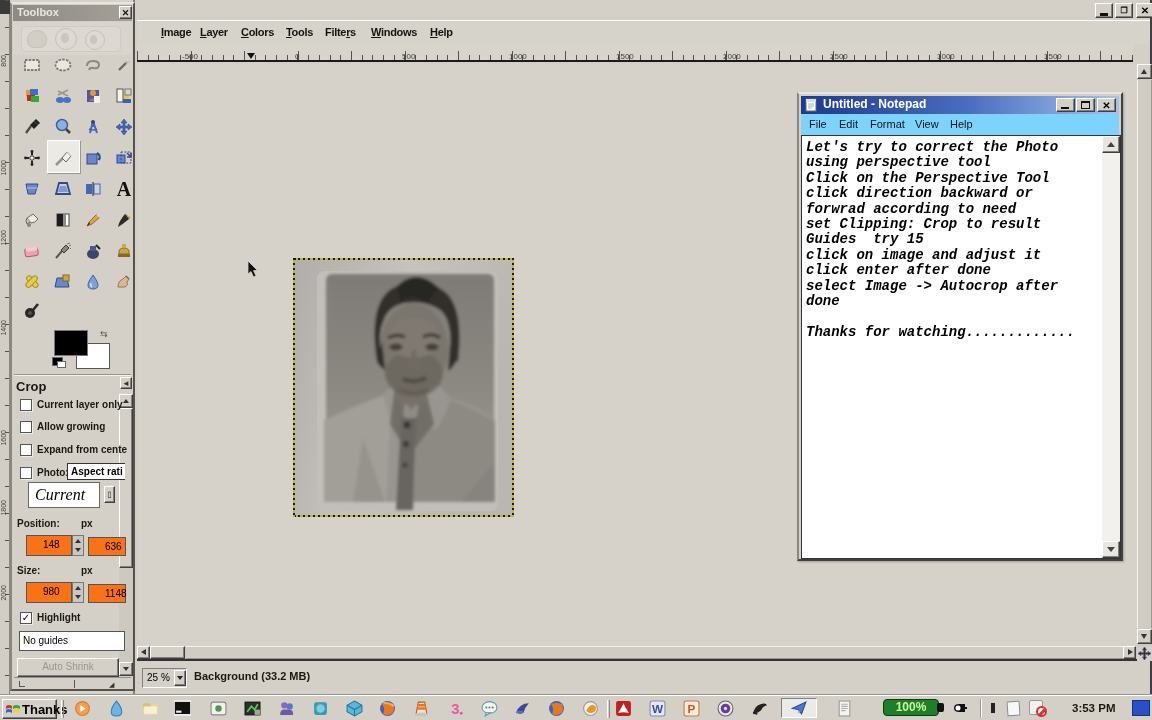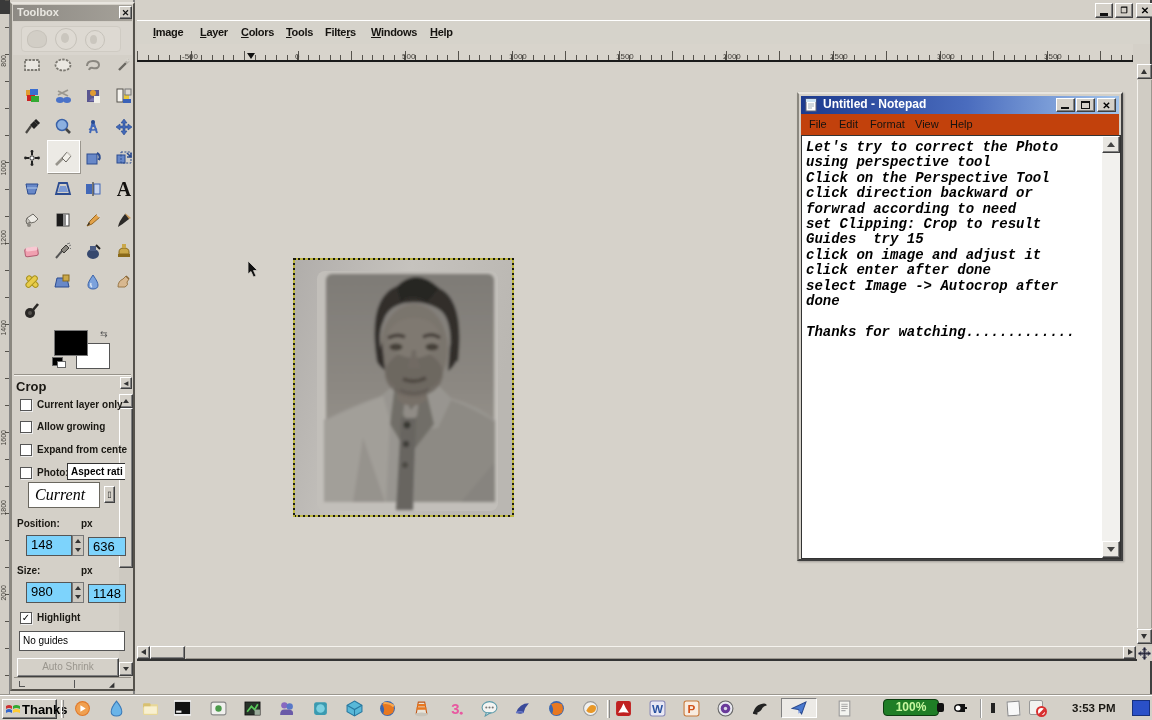--- a/index.html
+++ b/index.html
@@ -11,21 +11,21 @@
 
 <div class="abs" id="gimpwin" style="left:133px;top:0;width:1019px;height:695px;background:#d4d0c8;border-left:2px solid #808080;border-right:2px solid #404040">
 
   <div class="abs btn3d" style="left:960px;top:3px;width:18px;height:15px">
       <div class="abs" style="left:4px;top:9px;width:8px;height:2.5px;background:#111"></div>
     </div>
   <div class="abs btn3d" style="left:980px;top:3px;width:18px;height:15px;font-size:8px;font-weight:bold;text-align:center;line-height:13px">❐</div>
   <div class="abs btn3d" style="left:1001px;top:3px;width:18px;height:15px;font-size:10px;font-weight:bold;text-align:center;line-height:13px">✕</div>
 
   <div class="abs" style="left:2px;top:20px;right:0;height:24px;background:#d6d3cb;border-top:1px solid #fff;color:#151310;font-size:11px;letter-spacing:-0.3px;line-height:23px;font-weight:bold">
-    <span class="abs" style="left:16px"><u>I</u>mage</span>
+    <span class="abs" style="left:24px"><u>I</u>mage</span>
     <span class="abs" style="left:63px"><u>L</u>ayer</span>
     <span class="abs" style="left:104px"><u>C</u>olors</span>
     <span class="abs" style="left:149px"><u>T</u>ools</span>
     <span class="abs" style="left:188px">Filte<u>r</u>s</span>
     <span class="abs" style="left:234px"><u>W</u>indows</span>
     <span class="abs" style="left:293px"><u>H</u>elp</span>
   </div>
 
   <div class="abs" id="ruler" style="left:2px;top:44px;right:17px;height:18px;background:#d8d4cc;border-bottom:2px solid #1a1a1a;overflow:hidden">
     <div class="abs" style="left:0;right:0;bottom:0;height:5px;background:repeating-linear-gradient(90deg,#55524c 0 1px,transparent 1px 10.7px)"></div>
@@ -129,20 +129,26 @@
     <div class="abs btn3d" style="left:986px;top:0;width:13px;height:13px"></div>
     <div class="abs" style="left:991px;top:3px;width:0;height:0;border-top:3.5px solid transparent;border-bottom:3.5px solid transparent;border-left:5px solid #333"></div>
   </div>
 
   <div class="abs" style="left:1002px;top:646px;width:16px;height:15px;background:#d4d0c8">
     <svg width="15" height="15" viewBox="0 0 15 15">
         <path d="M7.5 1 L9.5 4 L8.3 4 L8.3 6.7 L11 6.7 L11 5.5 L14 7.5 L11 9.5 L11 8.3 L8.3 8.3 L8.3 11 L9.5 11 L7.5 14 L5.5 11 L6.7 11 L6.7 8.3 L4 8.3 L4 9.5 L1 7.5 L4 5.5 L4 6.7 L6.7 6.7 L6.7 4 L5.5 4 Z" fill="#223" stroke="#667"></path>
       </svg>
   </div>
 
+  <div class="abs" style="left:2px;top:663px;right:0;height:32px;background:#d4d0c8">
+    <div class="abs sunken" style="left:5px;top:5px;width:45px;height:20px;background:#d4d0c8;font-size:10px;line-height:18px;padding-left:4px">25 %</div>
+    <div class="abs btn3d" style="left:37px;top:7px;width:12px;height:16px"></div>
+    <div class="abs" style="left:40px;top:13px;width:0;height:0;border-left:3px solid transparent;border-right:3px solid transparent;border-top:4px solid #222"></div>
+    <div class="abs" style="left:57px;top:7px;font-size:11px;font-weight:bold;color:#1a1813">Background (33.2 MB)</div>
+  </div>
 </div>
 
 <div class="abs" style="left:0;top:0;width:10px;height:695px;background:#d2cec6;border-right:1px solid #888">
   <div class="abs" style="left:0;top:0;width:10px;height:14px;background:#3a3a3a"></div>
   <div class="abs" style="right:0;top:0;width:4px;height:100%;background:repeating-linear-gradient(180deg,#55524c 0 1px,transparent 1px 27px)"></div>
   <span class="lr" style="top:55px">800</span>
   <span class="lr" style="top:160px">1000</span>
   <span class="lr" style="top:230px">1200</span>
   <span class="lr" style="top:320px">1400</span>
   <span class="lr" style="top:430px">1600</span>
@@ -389,21 +395,21 @@
       </svg>
     <span style="position:absolute;left:22px;top:1px;color:#fff;font-size:12px;font-weight:bold">Untitled - Notepad</span>
     <div class="abs btn3d" style="right:44px;top:2px;width:19px;height:14px">
         <div class="abs" style="left:4px;bottom:2px;width:8px;height:2px;background:#111"></div>
       </div>
     <div class="abs btn3d" style="right:24px;top:2px;width:19px;height:14px">
         <div class="abs" style="left:4px;top:2px;width:9px;height:8px;border:1px solid #111;border-top-width:2px"></div>
       </div>
     <div class="abs btn3d" style="right:3px;top:2px;width:19px;height:14px;font-size:10px;font-weight:bold;text-align:center;line-height:13px">✕</div>
   </div>
-  <div class="abs" style="left:2px;top:20px;right:2px;height:21px;background:#c2410c;font-size:11px;color:#151310;line-height:21px">
+  <div class="abs" style="left:2px;top:20px;right:2px;height:21px;background:#7dd3fc;font-size:11px;color:#151310;line-height:21px">
     <span class="abs" style="left:8px">File</span>
     <span class="abs" style="left:38px">Edit</span>
     <span class="abs" style="left:69px">Format</span>
     <span class="abs" style="left:114px">View</span>
     <span class="abs" style="left:149px">Help</span>
   </div>
   <div class="abs" style="left:2px;top:41px;width:320px;height:424px;background:#fff;border:1px solid #333;overflow:hidden">
     <div class="abs" style="left:4px;top:4px;width:298px;font-family:'Liberation Mono',monospace;font-style:italic;font-size:14px;line-height:15.4px;color:#000000;font-weight:bold;white-space:pre">Let's try to correct the Photo
 using perspective tool
 Click on the Perspective Tool
@@ -561,20 +567,20 @@
   <div class="abs" style="left:1132px;top:4px;width:18px;height:16px;background:#2a50c8;border:1px solid #16307e"></div>
 </div>
 
 <style>
 .rl{font-size:8px;color:#44413c;top:8px}
 .lr{position:absolute;left:0px;font-size:7px;color:#44413c;writing-mode:vertical-rl;transform:rotate(180deg)}
 .cbrow{position:absolute;left:8px;height:13px}
 .cb{position:absolute;left:0;top:0;width:12px;height:12px;background:#fff;border:1px solid #555;box-shadow:1px 1px 0 #eee;display:inline-block}
 .cblbl{position:absolute;left:17px;top:0px;font-size:10px;font-weight:bold;white-space:nowrap;color:#1a1813}
 .lbl{font-size:10px;font-weight:bold;color:#1a1813}
-.spin{position:absolute;height:19px;background:#7dd3fc;border:1px solid #555;font-size:13px;line-height:17px;padding-left:4px}
+.spin{position:absolute;height:19px;background:#f97316;border:1px solid #555;font-size:10px;line-height:17px;padding-left:16px}
 .spinner{position:absolute;width:12px;height:19px;background:#ccc8c0;border:1px solid #777}
 .spinner:before{content:"";position:absolute;left:2px;top:3px;border-left:3px solid transparent;border-right:3px solid transparent;border-bottom:4px solid #333}
 .spinner:after{content:"";position:absolute;left:2px;bottom:3px;border-left:3px solid transparent;border-right:3px solid transparent;border-top:4px solid #333}
 .ti{position:absolute;width:18px;height:18px}
 .qi{position:absolute;top:4px;width:17px;height:17px}
 .qi svg{width:17px;height:17px}
 </style>
 
 </body></html>

